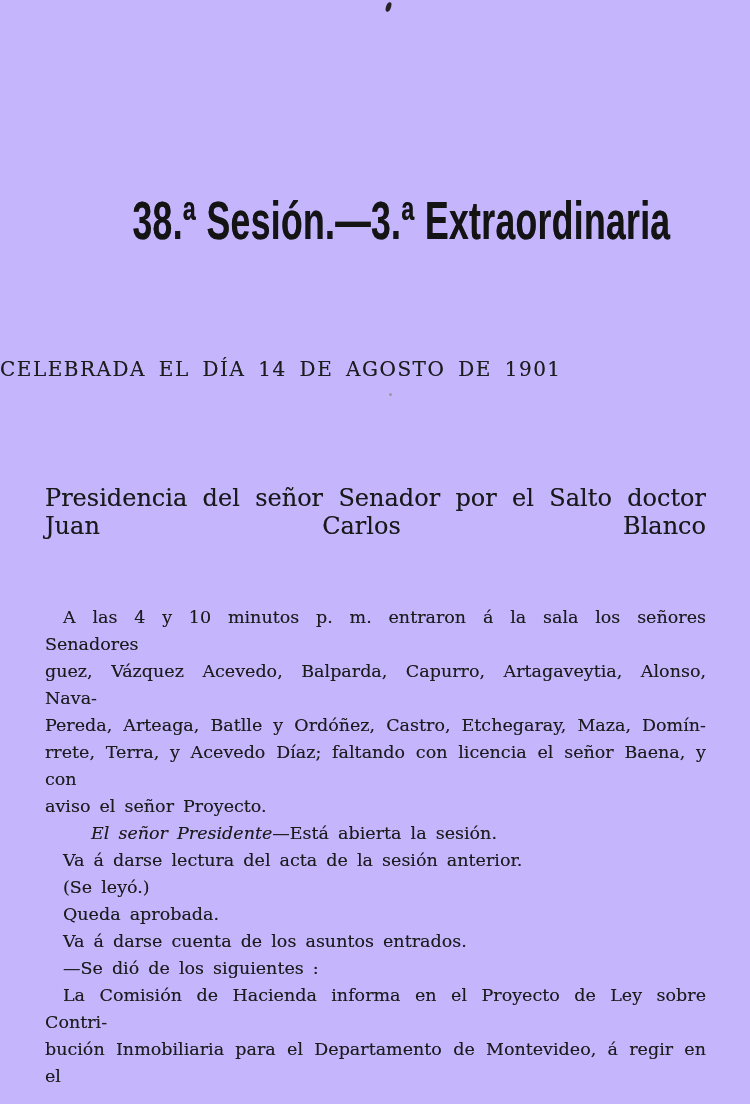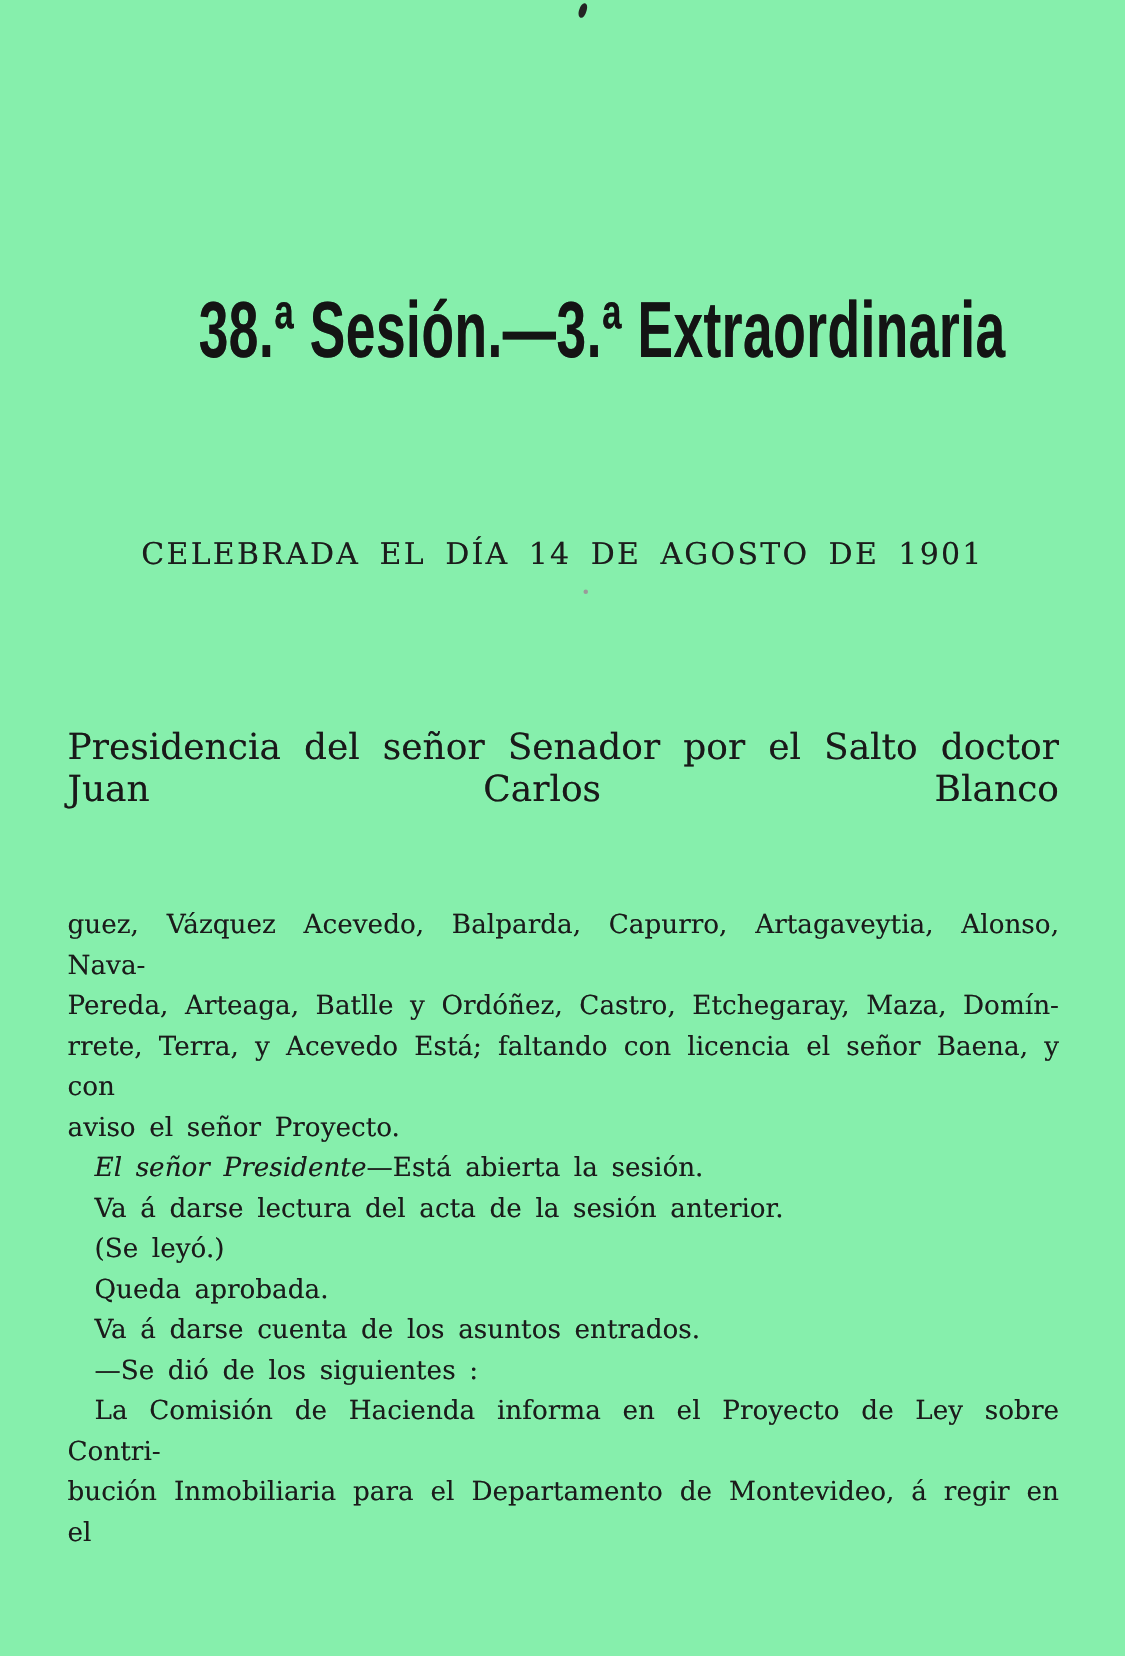--- a/index.html
+++ b/index.html
@@ -6,21 +6,21 @@
   body {
     width:750px; height:1104px;
     background:#fdfdfc;
     position:relative;
     overflow:hidden;
     font-family:"DejaVu Serif","Liberation Serif",serif;
     color:#1a1a1a;
   }
   .page {
     position:absolute; inset:0;
-    background:#86efac;
+    background:#c4b5fd;
   }
   
   .speck-top {
     position:absolute; left:386px; top:2px;
     width:5px; height:10px;
     background:#242424;
     border-radius:60% 40% 55% 45%;
     transform:rotate(14deg);
   }
   .speck-mid {
@@ -41,21 +41,20 @@
   }
   .title-inner {
     display:inline-block;
     transform:scaleX(0.67);
     transform-origin:50% 50%;
     white-space:nowrap;
     letter-spacing:0.5px;
   }
   .subtitle {
     position:absolute; top:357px; left:0; width:750px;
-    text-align:center;
     font-size:20px;
     letter-spacing:1.5px;
     word-spacing:5px;
     color:#1c1c1c;
     text-shadow:0 0 0.4px rgba(20,20,20,0.5);
   }
   .presidency {
     position:absolute; top:484px; left:45px; width:661px;
     font-size:24px;
     text-align:justify;
@@ -73,41 +72,42 @@
     margin:0;
     line-height:27px;
     word-spacing:3.5px;
   }
   .just {
     text-align:justify;
     text-align-last:justify;
   }
   .ind { text-indent:18px; }
   .gap { }
-  .speaker { font-style:italic; }
+  .speaker { font-style:italic;margin-left:28px; }
 </style>
 </head>
 <body>
 
 <div class="page">
 
   <div class="speck-top"></div>
   <div class="speck-mid"></div>
 
   <h1 class="title"><span class="title-inner">38.ª Sesión.—3.ª Extraordinaria</span></h1>
 
   <div class="subtitle">CELEBRADA EL DÍA 14 DE AGOSTO DE 1901</div>
 
   <div class="presidency">Presidencia del señor Senador por el Salto doctor Juan Carlos Blanco</div>
 
   <div class="body-text">
 
+    <p class="ln ind just">A las 4 y 10 minutos p. m. entraron á la sala los señores Senadores</p>
     <p class="ln just">guez, Vázquez Acevedo, Balparda, Capurro, Artagaveytia, Alonso, Nava-</p>
     <p class="ln just">Pereda, Arteaga, Batlle y Ordóñez, Castro, Etchegaray, Maza, Domín-</p>
-    <p class="ln just">rrete, Terra, y Acevedo Está; faltando con licencia el señor Baena, y con</p>
+    <p class="ln just">rrete, Terra, y Acevedo Díaz; faltando con licencia el señor Baena, y con</p>
     <p class="ln">aviso el señor Proyecto.</p>
 
     <p class="ln ind"><span class="speaker">El señor Presidente</span><span>—Está abierta la sesión.</span></p>
 
     <p class="ln ind">Va á darse lectura del acta de la sesión anterior.</p>
     <p class="ln ind">(Se leyó.)</p>
     <p class="ln ind">Queda aprobada.</p>
     <p class="ln ind">Va á darse cuenta de los asuntos entrados.</p>
     <p class="ln ind">—Se dió de los siguientes :</p>
 

